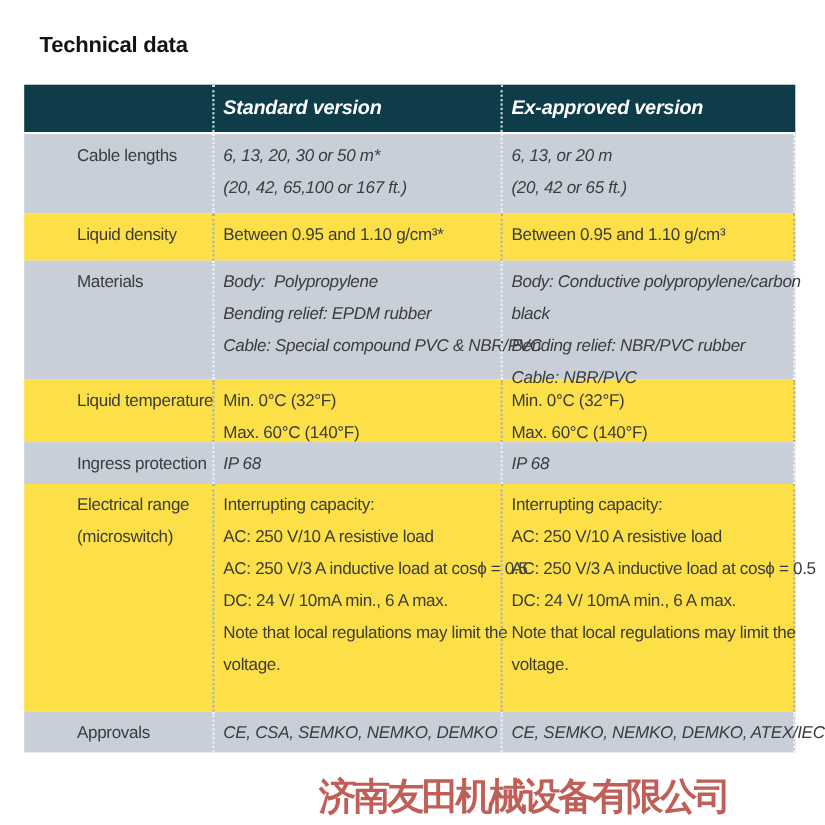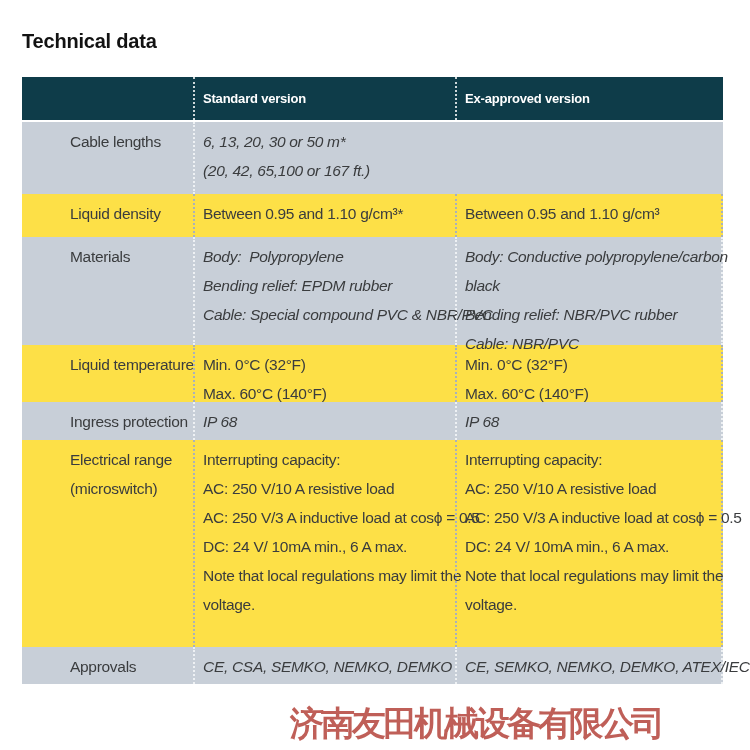--- a/index.html
+++ b/index.html
@@ -2,38 +2,38 @@
 <html><head>
 <meta charset="utf-8">
 <style>
   html,body{margin:0;padding:0;}
   body{
     width:750px;height:750px;position:relative;overflow:hidden;
     background:#ffffff;
     font-family:"Liberation Sans",sans-serif;
   }
   .page-title{
-    position:absolute;left:22px;top:30px;
+    position:absolute;left:36px;top:30px;
     font-size:20px;font-weight:bold;color:#121212;letter-spacing:-0.2px;
   }
   .spec-table{position:absolute;left:22px;top:77px;width:701px;}
   .row{display:flex;}
   .cell{
     box-sizing:border-box;
     padding:5px 6px 0 8px;
     color:#3a3c3e;font-size:15.5px;line-height:29px;letter-spacing:-0.3px;
   }
   .c1{width:171px;padding-left:48px;}
   .c2{width:262px;}
   .c3{width:268px;}
   .ln{white-space:pre;}
   .header{height:43px;background:#0e3c49;border-bottom:2px solid #ffffff;}
   .hcell{
-    color:#ffffff;font-weight:bold;font-size:13px;
-    display:flex;align-items:center;padding-top:0;letter-spacing:-0.2px;
+    color:#ffffff;font-weight:bold;font-size:18px;
+    display:flex;align-items:center;padding-top:0;letter-spacing:-0.2px;font-style:italic;
   }
   .header .c2,.header .c3{border-left:2px dotted rgba(255,255,255,0.8);}
   .shaded{background:#c8cfd8;}
   .shaded .c2,.shaded .c3{border-left:2px dotted #eef1f4;font-style:italic;}
   .shaded .c3{border-right:2px dotted #eef1f4;}
   .plain{background:#fde047;}
   .plain .c2,.plain .c3{border-left:2px dotted #a9b1ba;}
   .plain .c3{border-right:2px dotted #a9b1ba;}
   .r0{height:72px;}
   .r1{height:43px;}
@@ -62,20 +62,24 @@
     <div class="cell c3 hcell">Ex-approved version</div>
   </div>
 
   <div class="row shaded r0">
     <div class="cell c1">
       <div class="ln">Cable lengths</div>
     </div>
     <div class="cell c2">
       <div class="ln">6, 13, 20, 30 or 50 m*</div>
       <div class="ln">(20, 42, 65,100 or 167 ft.)</div>
+    </div>
+    <div class="cell c3">
+      <div class="ln">6, 13, or 20 m</div>
+      <div class="ln">(20, 42 or 65 ft.)</div>
     </div>
   </div>
 
   <div class="row plain r1">
     <div class="cell c1">
       <div class="ln">Liquid density</div>
     </div>
     <div class="cell c2">
       <div class="ln">Between 0.95 and 1.10 g/cm³*</div>
     </div>

